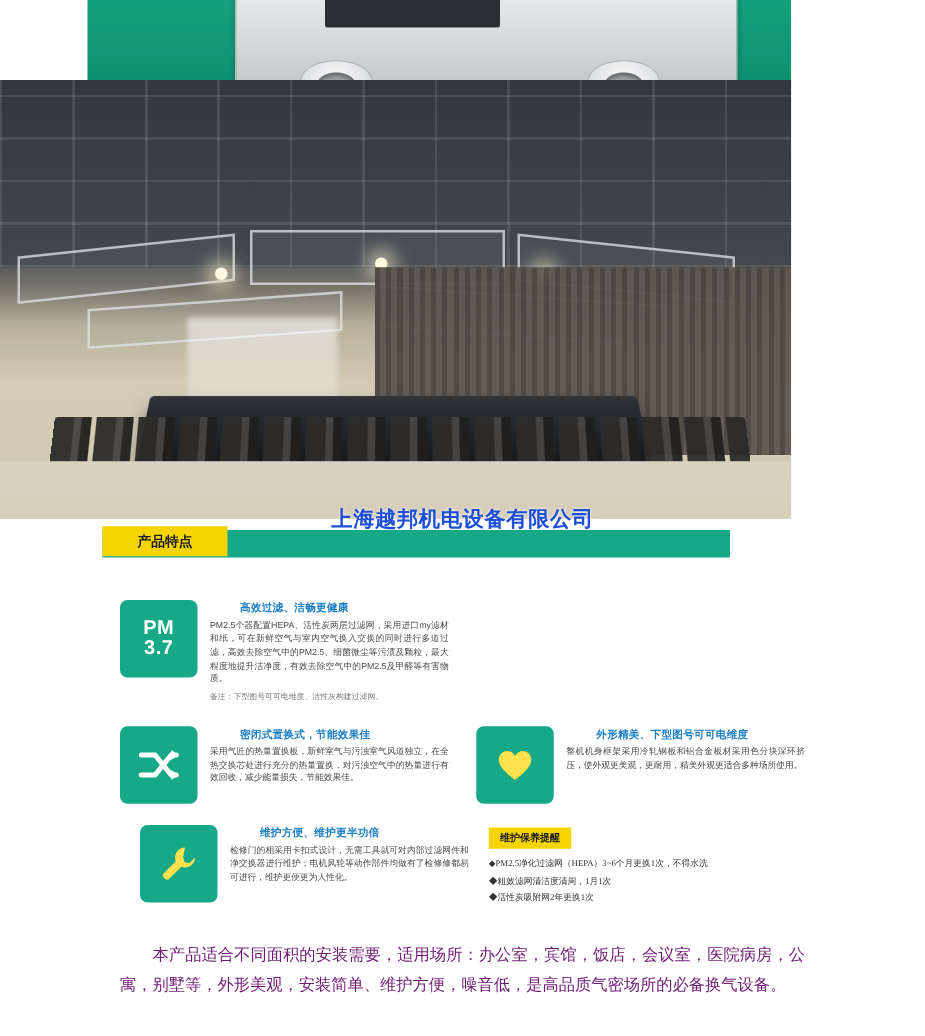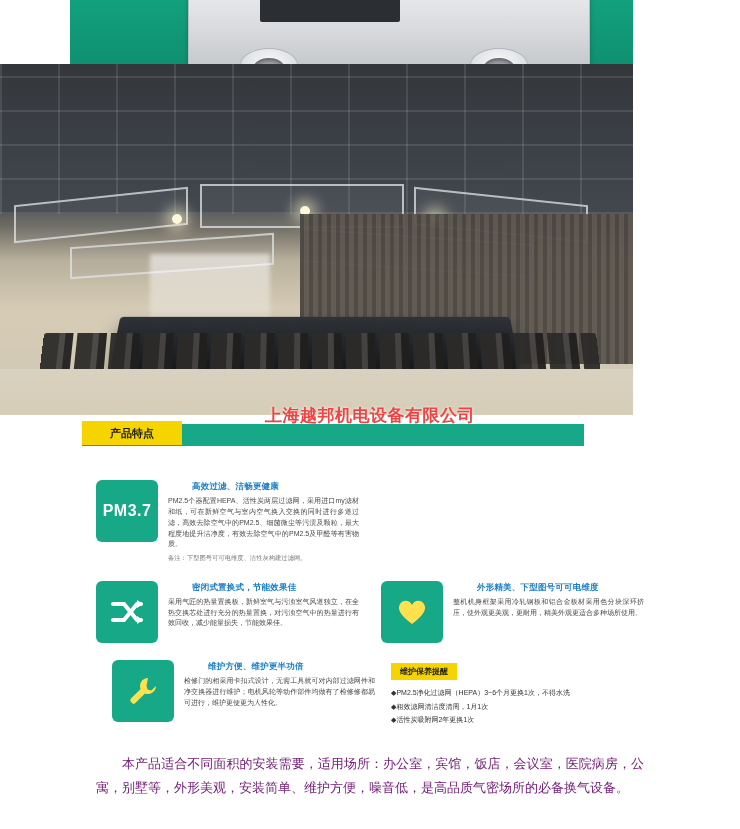--- a/index.html
+++ b/index.html
@@ -104,21 +104,21 @@
     transform:perspective(500px) rotateX(12deg);
   }
   .floor-shine{
     position:absolute;left:0;top:305px;width:633px;height:110px;
     background:linear-gradient(180deg,rgba(255,255,255,.22),rgba(255,255,255,0) 60%),
                linear-gradient(180deg,#cfc5ae 0%,#d9d0bb 100%);
   }
 
   .company-name{
     position:absolute;left:0;top:404px;width:740px;text-align:center;
-    font-size:17px;font-weight:bold;color:#ef4444;
+    font-size:17px;font-weight:bold;color:#1d4ed8;
     text-shadow:0 0 3px rgba(255,255,255,.9);
     letter-spacing:.5px;
   }
 
   
   .titlebar{
     position:absolute;left:82px;top:424px;width:502px;height:22px;
     background:#17a887;
   }
   .titlebar .tag{
@@ -132,38 +132,38 @@
     position:absolute;left:96px;top:480px;width:548px;
     display:flex;flex-wrap:wrap;gap:18px 22px;
   }
   .feat{width:263px;display:flex;gap:10px;}
   .badge{
     width:62px;height:62px;flex:0 0 62px;border-radius:6px;
     background:#17a887;color:#fff;
     display:flex;align-items:center;justify-content:center;
     font-weight:bold;line-height:1;
   }
-  .badge.pm{flex-direction:row;font-size:16px;letter-spacing:.5px;}
+  .badge.pm{flex-direction:column;font-size:16px;letter-spacing:.5px;}
   .badge.pm .b2{font-size:16px;}
   .badge.ai{font-size:24px;}
   .badge svg{display:block;}
   .feat-txt{flex:1;min-width:0;}
   .feat-h{
     color:#1b7fc4;font-size:8.5px;font-weight:bold;margin:1px 0 3px;
     letter-spacing:.2px;
     padding-left:24px;
   }
   .feat-b{color:#4a4a4a;font-size:7px;line-height:1.55;text-align:justify;}
   .feat-note{color:#7a7a7a;font-size:6.3px;line-height:1.5;margin-top:3px;}
 
   
   .bottom-row{
     position:absolute;left:112px;top:660px;width:548px;display:flex;gap:16px;
   }
-  .care-col{width:263px;}
+  .care-col{width:263px;font-family:Liberation Serif, serif;}
   .care-tag{
     display:inline-block;background:#f5d400;color:#1a1a1a;
     font-size:8px;font-weight:bold;padding:3px 9px;margin-bottom:6px;
   }
   .care-list{color:#333;font-size:7px;line-height:1.95;}
 
   
   .closing{
     position:absolute;left:96px;top:752px;width:548px;
     font-size:13px;line-height:1.85;color:#701a75;text-align:justify;

